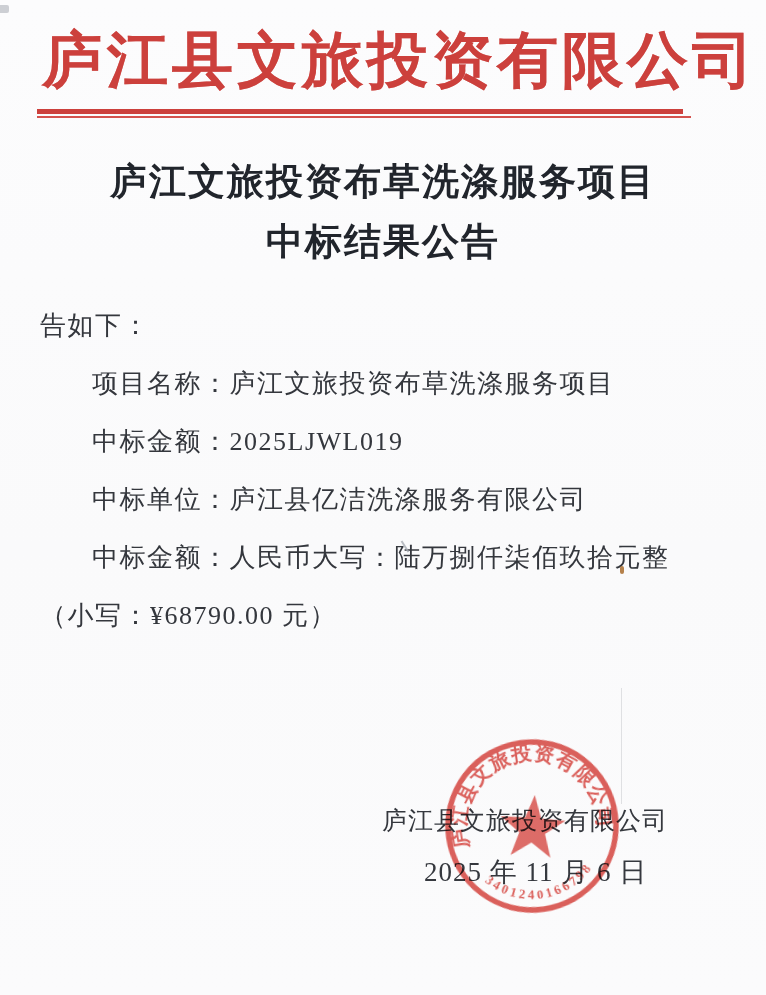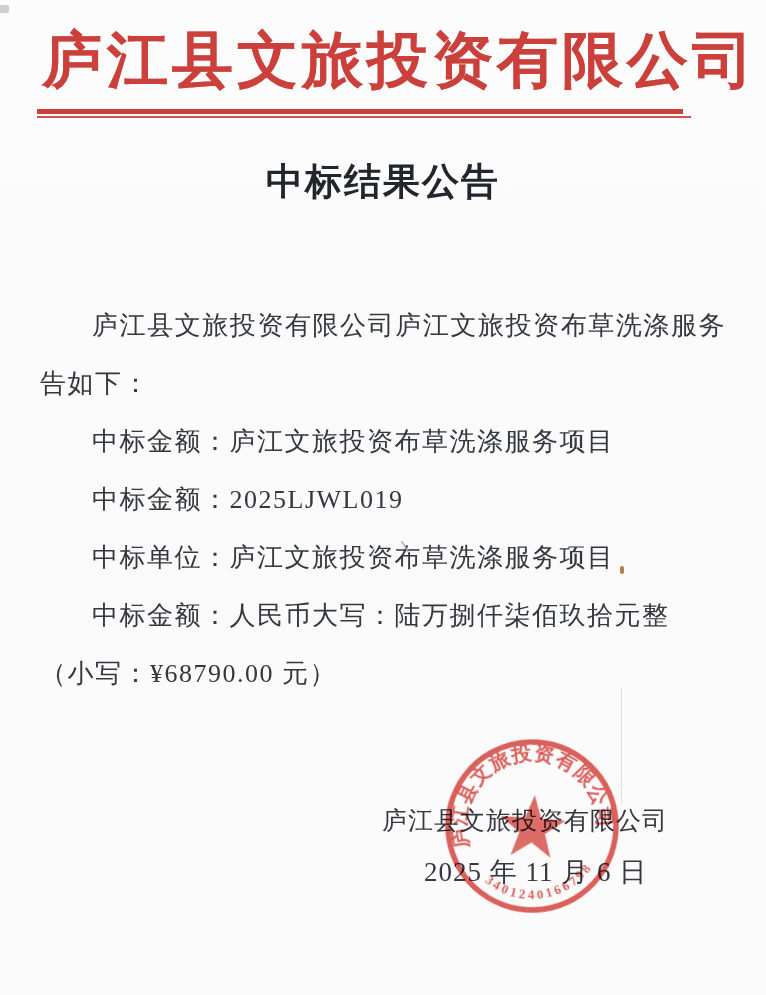--- a/index.html
+++ b/index.html
@@ -85,29 +85,29 @@
   <div class="corner-mark"></div>
 
   <div class="letterhead">庐江县文旅投资有限公司</div>
 
   <div class="rule-wrap">
     <div class="rule-thick"></div>
     <div class="rule-thin"></div>
   </div>
 
   <div class="doc-title">
+    <div>庐江文旅投资布草洗涤服务项目</div>
     <div>中标结果公告</div>
   </div>
 
   <div class="body-text">
-    <div class="line indent stretch">庐江县文旅投资有限公司庐江文旅投资布草洗涤服务</div>
     <div class="line">告如下：</div>
-    <div class="line indent">中标金额：庐江文旅投资布草洗涤服务项目</div>
+    <div class="line indent">项目名称：庐江文旅投资布草洗涤服务项目</div>
     <div class="line indent">中标金额：2025LJWL019</div>
-    <div class="line indent">中标单位：庐江文旅投资布草洗涤服务项目</div>
+    <div class="line indent">中标单位：庐江县亿洁洗涤服务有限公司</div>
     <div class="line indent">中标金额：人民币大写：陆万捌仟柒佰玖拾元整</div>
     <div class="line">（小写：¥68790.00 元）</div>
   </div>
 
   <div class="slash-mark"></div>
   <div class="speck"></div>
   <div class="crease"></div>
 
   <div class="sig-company">庐江县文旅投资有限公司</div>
   <div class="sig-date">2025 年 11 月 6 日</div>

